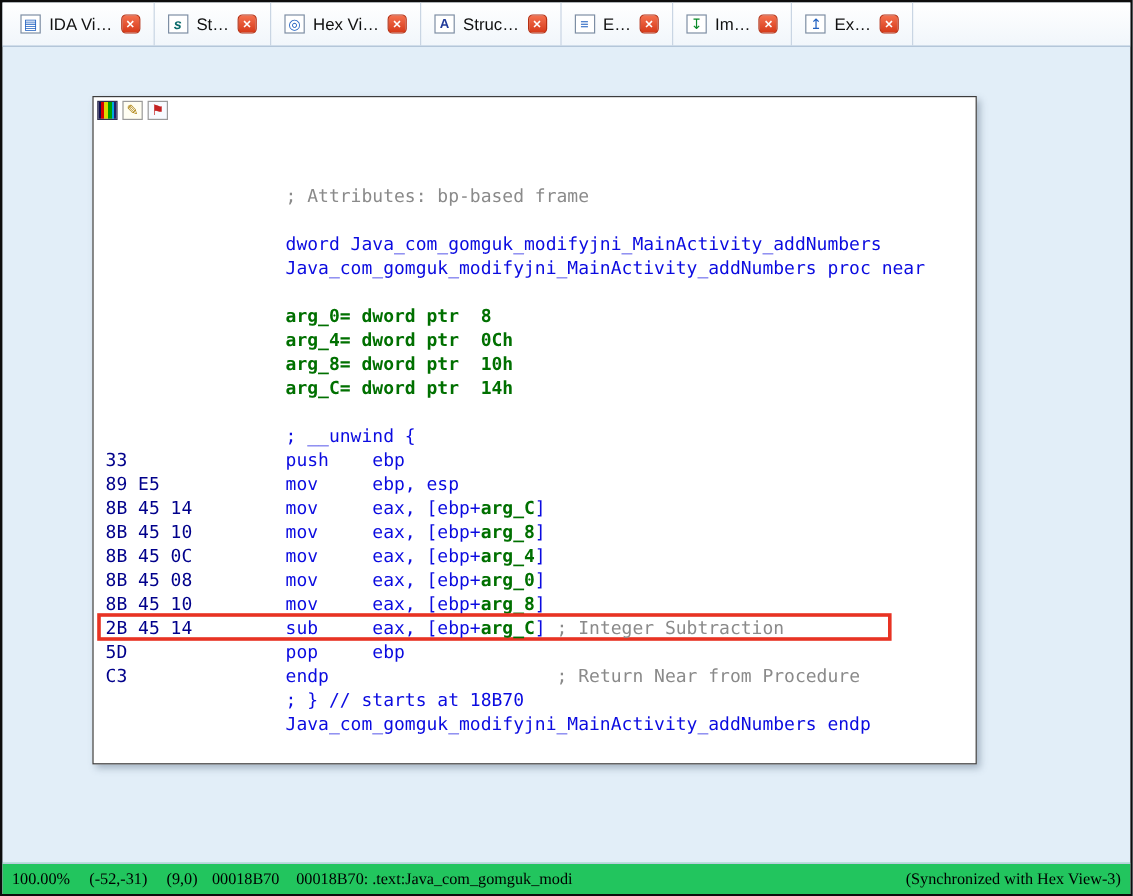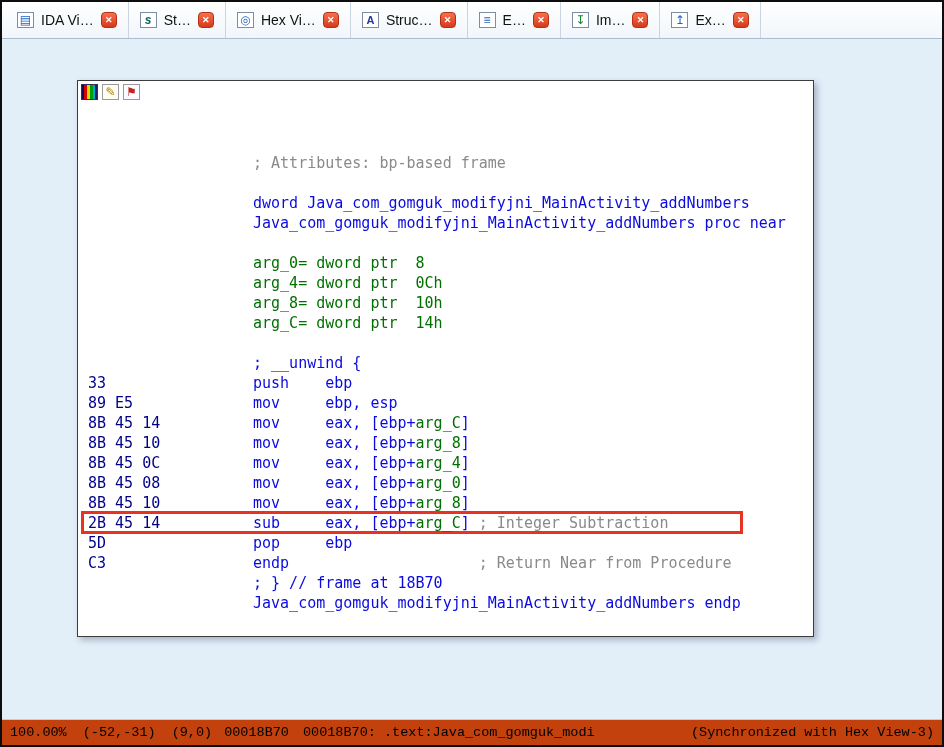--- a/index.html
+++ b/index.html
@@ -76,40 +76,40 @@
   .ticon-flag { border:1px solid #9a9a9a; background:#f8fbff; color:#c42222; }
 
   
   .disasm {
     font-family:"DejaVu Sans Mono", monospace;
     font-size:15px; line-height:20px;
     padding-top:10px;
   }
   .line { position:relative; height:20px; white-space:pre; }
   .bytes { position:absolute; left:10px; color:var(--c-bytes); }
-  .insn  { position:absolute; left:175px;text-align:center; }
+  .insn  { position:absolute; left:160px;text-align:center; }
   .c-code    { color:var(--c-code); }
   .c-comment { color:var(--c-comment); }
-  .c-stackvar{ color:var(--c-stackvar); }
+  .c-stackvar{ color:var(--c-stackvar);font-weight:bold; }
   .c-plain   { color:#000; }
   .hl-box {
     position:absolute; left:3px; top:-2px;
     width:662px; height:23px;
     border:3px solid var(--c-highlight);
     pointer-events:none;
   }
 
   
   .statusbar {
     flex:0 0 26px;
     border-top:1px solid #bccede;
-    background:#c2410c;
+    background:#22c55e;
     display:flex; align-items:center;
     padding:0 8px;
-    font-family:Liberation Mono, monospace;
+    font-family:Liberation Serif, serif;
     font-size:13.5px; color:#000; white-space:nowrap;
   }
   .seg-zoom   { margin-right:16px; }
   .seg-c1     { margin-right:16px; }
   .seg-c2     { margin-right:12px; }
   .seg-a1     { margin-right:14px; }
   .seg-sync   { margin-left:auto; }
 </style>
 </head>
 <body>
@@ -178,21 +178,21 @@
           <div class="line"><span class="bytes">33</span><span class="insn"><span class="c-code">push    ebp</span></span></div>
           <div class="line"><span class="bytes">89 E5</span><span class="insn"><span class="c-code">mov     ebp, esp</span></span></div>
           <div class="line"><span class="bytes">8B 45 14</span><span class="insn"><span class="c-code">mov     eax, [ebp+</span><span class="c-stackvar">arg_C</span><span class="c-code">]</span></span></div>
           <div class="line"><span class="bytes">8B 45 10</span><span class="insn"><span class="c-code">mov     eax, [ebp+</span><span class="c-stackvar">arg_8</span><span class="c-code">]</span></span></div>
           <div class="line"><span class="bytes">8B 45 0C</span><span class="insn"><span class="c-code">mov     eax, [ebp+</span><span class="c-stackvar">arg_4</span><span class="c-code">]</span></span></div>
           <div class="line"><span class="bytes">8B 45 08</span><span class="insn"><span class="c-code">mov     eax, [ebp+</span><span class="c-stackvar">arg_0</span><span class="c-code">]</span></span></div>
           <div class="line"><span class="bytes">8B 45 10</span><span class="insn"><span class="c-code">mov     eax, [ebp+</span><span class="c-stackvar">arg_8</span><span class="c-code">]</span></span></div>
           <div class="line"><div class="hl-box"></div><span class="bytes">2B 45 14</span><span class="insn"><span class="c-code">sub     eax, [ebp+</span><span class="c-stackvar">arg_C</span><span class="c-code">] </span><span class="c-comment">; Integer Subtraction</span></span></div>
           <div class="line"><span class="bytes">5D</span><span class="insn"><span class="c-code">pop     ebp</span></span></div>
           <div class="line"><span class="bytes">C3</span><span class="insn"><span class="c-code">endp</span><span class="c-plain">                     </span><span class="c-comment">; Return Near from Procedure</span></span></div>
-          <div class="line"><span class="insn"><span class="c-code">; } // frame at 18B70</span></span></div>
+          <div class="line"><span class="insn"><span class="c-code">; } // starts at 18B70</span></span></div>
           <div class="line"><span class="insn"><span class="c-code">Java_com_gomguk_modifyjni_MainActivity_addNumbers endp</span></span></div>
         </div>
     </div>
   </div>
 
   <div class="statusbar">
     <span class="seg-zoom">100.00%</span>
     <span class="seg-c1">(-52,-31)</span>
     <span class="seg-c2">(9,0)</span>
     <span class="seg-a1">00018B70</span>

